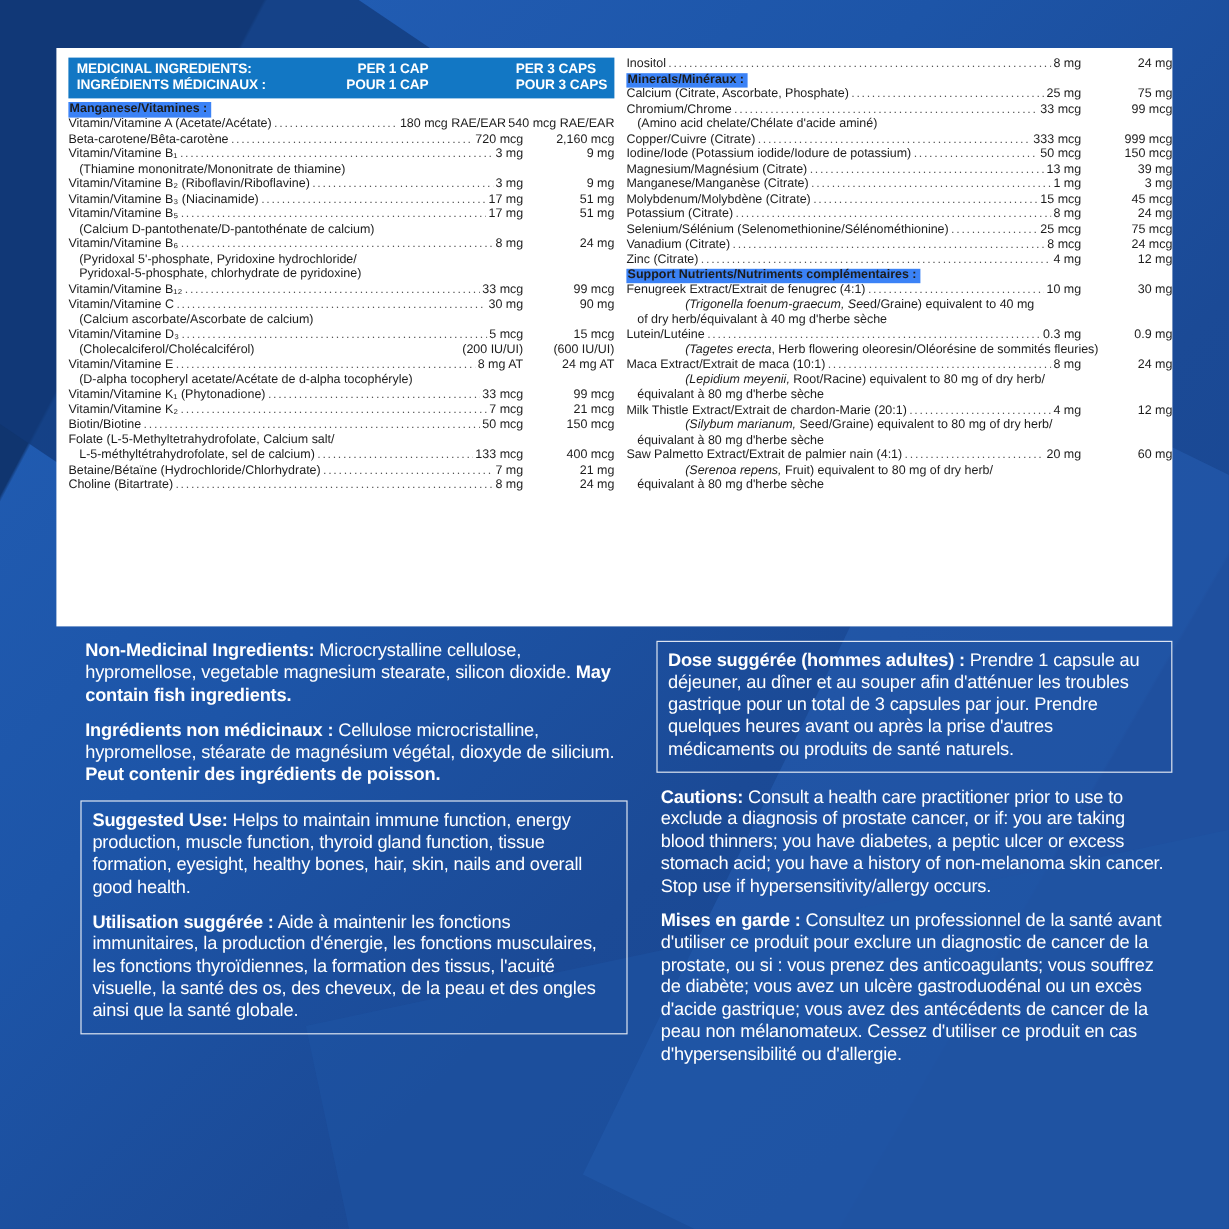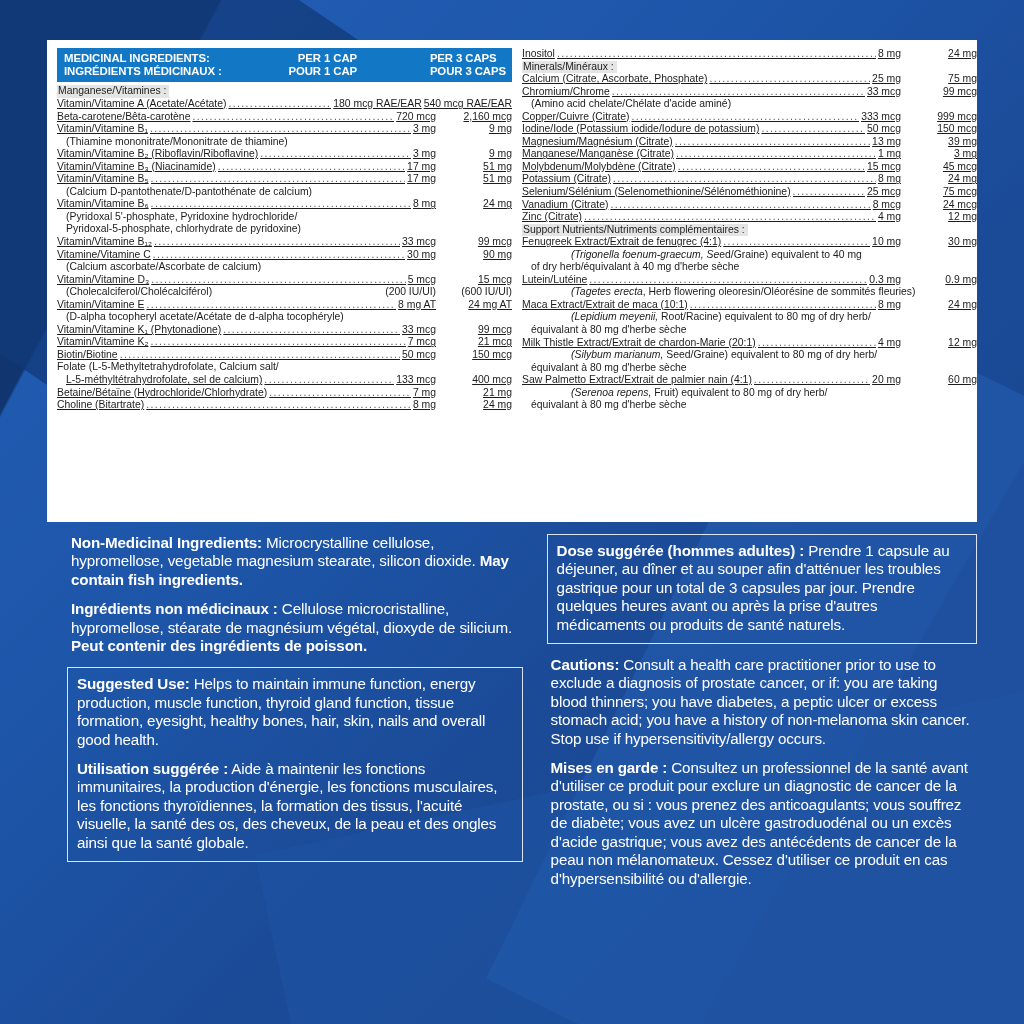--- a/index.html
+++ b/index.html
@@ -74,28 +74,28 @@
     justify-content: space-between;
     margin-bottom: 3px;
   }
   .facts-head .hl { white-space: pre-line; }
   .facts-head .hc { white-space: pre-line; text-align: right; padding-right: 6px; }
   .facts-head .hr { white-space: pre-line; text-align: left; }
 
   .rows { font-size: 10.4px; line-height: 12.55px; color: #1c1c1c; }
 
   .subhead {
-    font-weight: normal;
-    background: #e5e5e5;
+    font-weight: bold;
+    background: #3b82f6;
     display: inline-block;
     padding: 0 3px 0 1px;
     margin-bottom: 0px;
   }
 
-  .row { display: flex; align-items: flex-start; white-space: nowrap; text-decoration: underline; }
+  .row { display: flex; align-items: flex-start; white-space: nowrap; }
   .row .nm { flex: 0 0 auto; }
   .row .dots {
     flex: 1 1 auto;
     overflow: hidden;
     white-space: nowrap;
     letter-spacing: 1.4px;
     color: #555;
     margin: 0 2px;
   }
   .row .v1 { flex: 0 0 auto; text-align: right; padding-right: 2px; }
@@ -210,21 +210,21 @@
             </div>
             <div class="sub"><span>(Pyridoxal 5'-phosphate, Pyridoxine hydrochloride/</span></div>
             <div class="sub"><span>Pyridoxal-5-phosphate, chlorhydrate de pyridoxine)</span></div>
             <div class="row">
               <span class="nm">Vitamin/Vitamine B₁₂</span>
               <span class="dots">..........................................................................................</span>
               <span class="v1">33 mcg</span>
               <span class="v2">99 mcg</span>
             </div>
             <div class="row">
-              <span class="nm">Vitamine/Vitamine C</span>
+              <span class="nm">Vitamin/Vitamine C</span>
               <span class="dots">..........................................................................................</span>
               <span class="v1">30 mg</span>
               <span class="v2">90 mg</span>
             </div>
             <div class="sub"><span>(Calcium ascorbate/Ascorbate de calcium)</span></div>
             <div class="row">
               <span class="nm">Vitamin/Vitamine D₃</span>
               <span class="dots">..........................................................................................</span>
               <span class="v1">5 mcg</span>
               <span class="v2">15 mcg</span>

